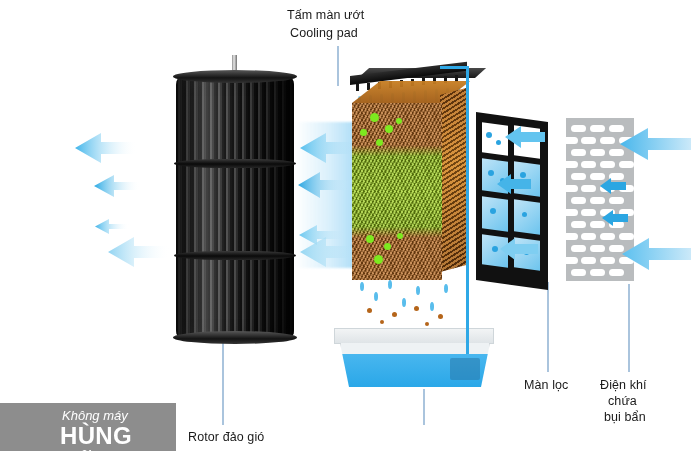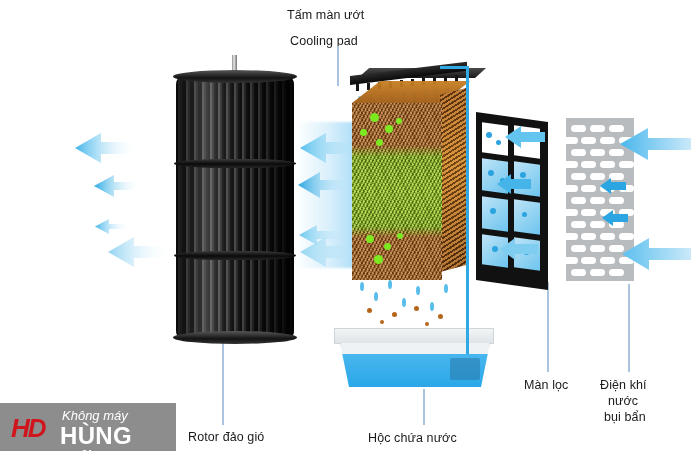--- a/index.html
+++ b/index.html
@@ -142,34 +142,33 @@
   }
   .logo-top{position:absolute;left:62px;top:5px;color:#fff;font-style:italic;font-size:13px;}
   .logo-main{position:absolute;left:60px;top:19px;color:#fff;font-weight:bold;font-size:24px;letter-spacing:.3px;}
 </style>
 </head>
 <body>
 
 <div class="stage">
 
   <div class="lbl" style="left:287px;top:8px;">Tấm màn ướt</div>
-  <div class="lbl" style="left:290px;top:34px;">Cooling pad</div>
+  <div class="lbl" style="left:290px;top:26px;">Cooling pad</div>
   <div class="leader" style="left:337px;top:46px;height:40px;"></div>
 
   <div class="lbl" style="left:188px;top:430px;">Rotor đảo gió</div>
   <div class="leader" style="left:222px;top:341px;height:84px;"></div>
 
-  <div class="lbl" style="left:368px;top:431px;">Hộc chứa nước</div>
   <div class="leader" style="left:423px;top:389px;height:36px;"></div>
 
   <div class="lbl" style="left:524px;top:378px;">Màn lọc</div>
   <div class="leader" style="left:547px;top:282px;height:90px;"></div>
 
   <div class="lbl" style="left:600px;top:378px;">Điện khí</div>
-  <div class="lbl" style="left:608px;top:394px;">nước</div>
+  <div class="lbl" style="left:608px;top:394px;">chứa</div>
   <div class="lbl" style="left:604px;top:410px;">bụi bẩn</div>
   <div class="leader" style="left:628px;top:284px;height:88px;"></div>
 
   <div class="arrow" style="left:75px;top:133px;">
     <svg width="62" height="30" viewBox="0 0 62 30">
       <defs>
           <linearGradient id="ga1" x1="1" y1="0" x2="0" y2="0">
         <stop offset="0" stop-color="#ffffff" stop-opacity="0"></stop>
         <stop offset="1" stop-color="#3fb4ea"></stop>
           </linearGradient>
@@ -450,18 +449,17 @@
       <path d="M26 4 H11 V0 L0 8 L11 16 V12 H26 Z" fill="#2ba6e2"></path>
     </svg>
   </div>
   <div class="arrow" style="left:602px;top:210px;">
     <svg width="26" height="16" viewBox="0 0 26 16">
       <path d="M26 4 H11 V0 L0 8 L11 16 V12 H26 Z" fill="#2ba6e2"></path>
     </svg>
   </div>
 
   <div id="logo">
-    <div class="logo-hd">HD</div>
     <div class="logo-top">Không máy</div>
     <div class="logo-main">HÙNG DŨNG</div>
   </div>
 
 </div>
 
 </body></html>

